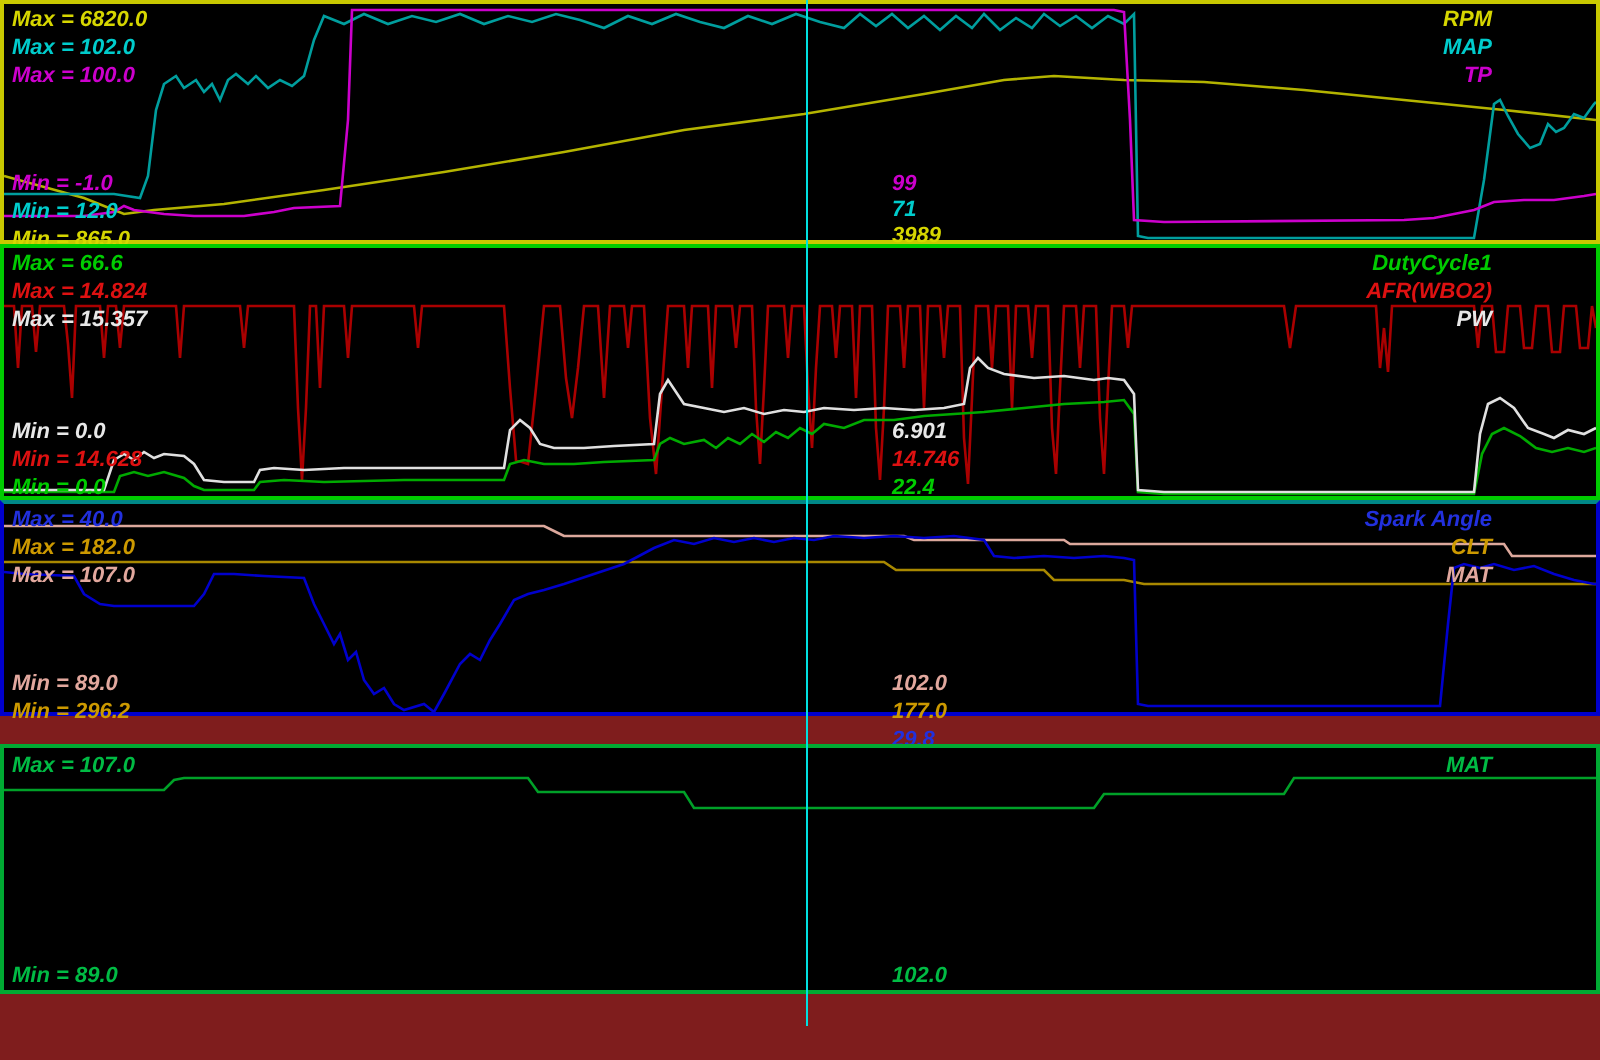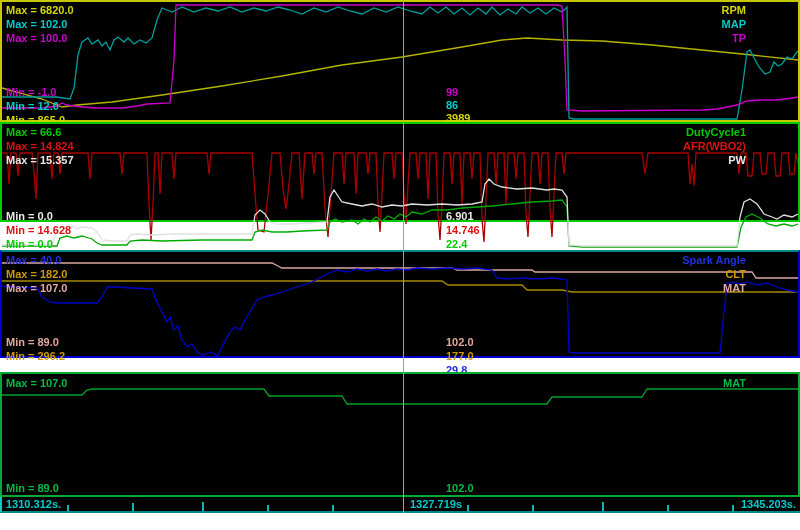--- a/index.html
+++ b/index.html
@@ -1,20 +1,20 @@
 <!DOCTYPE html>
 <html><head>
 <meta charset="utf-8">
 <style>
   html,body{margin:0;padding:0;background:#000;width:800px;height:530px;overflow:hidden;}
-  #app{position:relative;width:800px;height:530px;background:#ffffff;
-       font-family:"Liberation Sans",sans-serif;font-weight:bold;font-size:11px;line-height:12px;}
+  #app{position:relative;width:800px;height:530px;background:#7f1d1d;
+       font-family:"Liberation Sans",sans-serif;font-weight:bold;font-size:11px;line-height:12px;font-style:italic;}
   .panel{position:absolute;left:0;width:800px;box-sizing:border-box;background:#000;}
   #panel-1{top:0;height:122px;border:2px solid #c8c800;}
-  #panel-2{top:122px;height:100px;border:2px solid #00cc00;}
+  #panel-2{top:122px;height:128px;border:2px solid #00cc00;}
   #panel-3{top:250px;height:108px;border-top:2px solid #008888;border-left:2px solid #0000cc;border-right:2px solid #0000cc;border-bottom:2px solid #0000cc;}
   #panel-4{top:372px;height:125px;border:2px solid #00aa33;}
   .panel svg{position:absolute;left:0;top:0;}
   .lbl{position:absolute;left:4px;white-space:nowrap;}
   .legend{position:absolute;right:52px;text-align:right;white-space:nowrap;}
   .cursorval{position:absolute;left:408px;white-space:nowrap;padding-left:36px;}
   .c-yellow{color:#d6d600}.c-cyan{color:#00cccc}.c-magenta{color:#cc00cc}
   .c-green{color:#00cc00}.c-red{color:#dd1111}.c-white{color:#e8e8e8}
   .c-blue{color:#2230dd}.c-gold{color:#cc9900}.c-pink{color:#e2a89e}.c-green4{color:#00bb44}
   #cursor-line{position:absolute;left:403px;top:0;width:1px;height:513px;background:#00e0e0;z-index:5;}
@@ -41,21 +41,21 @@
     <div class="lbl c-yellow" style="top:2px">Max = 6820.0</div>
     <div class="lbl c-cyan" style="top:16px">Max = 102.0</div>
     <div class="lbl c-magenta" style="top:30px">Max = 100.0</div>
     <div class="lbl c-magenta" style="top:84px">Min = -1.0</div>
     <div class="lbl c-cyan" style="top:98px">Min = 12.0</div>
     <div class="lbl c-yellow" style="top:112px">Min = 865.0</div>
     <div class="legend c-yellow" style="top:2px">RPM</div>
     <div class="legend c-cyan" style="top:16px">MAP</div>
     <div class="legend c-magenta" style="top:30px">TP</div>
     <div class="cursorval c-magenta" style="top:84px">99</div>
-    <div class="cursorval c-cyan" style="top:97px">86</div>
+    <div class="cursorval c-cyan" style="top:97px">71</div>
     <div class="cursorval c-yellow" style="top:110px">3989</div>
   </div>
 
   <div class="panel" id="panel-2">
     <svg id="svg-p2" width="796" height="124">
         <polyline points="0,29 5,29 7,60 9,29 14,29 16,52 18,29 30,29 32,48 34,75 36,29 48,29 50,55 52,29 56,29 58,50 60,29 86,29 88,55 90,29 118,29 120,50 122,29 145,29 147,80 149,116 151,80 153,29 156,29 158,70 160,29 170,29 172,55 174,29 205,29 207,50 209,29 250,29 253,70 256,106 262,108 266,70 270,29 278,29 281,65 284,85 287,60 290,29 297,29 300,75 303,29 310,29 312,50 314,29 320,29 323,85 326,113 329,70 332,29 340,29 342,60 344,29 352,29 354,70 356,29 364,29 366,50 368,29 374,29 376,80 378,108 380,70 382,29 390,29 392,55 394,29 400,29 402,70 404,100 406,60 408,29 414,29 416,55 418,29 424,29 426,75 428,29 434,29 436,90 438,116 440,80 442,29 448,29 450,60 452,29 458,29 460,80 462,29 468,29 470,55 472,29 478,29 480,95 482,118 484,75 486,29 492,29 494,60 496,29 502,29 504,80 506,29 512,29 514,55 516,29 522,29 524,90 526,113 528,70 530,29 536,29 538,60 540,29 546,29 548,85 550,113 552,70 554,29 560,29 562,50 564,29 640,29 643,50 646,29 686,29 688,60 690,40 692,62 694,29 735,29 737,50 739,29 744,29 746,52 750,52 752,29 758,29 760,50 764,50 766,29 772,29 774,52 778,52 780,29 786,29 788,50 792,50 794,29 796,40" fill="none" stroke="#aa0000" stroke-width="1.3"></polyline>
         <polyline points="0,122 55,122 58,114 65,112 72,114 80,112 90,115 95,119 100,121 125,121 128,117 140,116 160,117 200,116 250,116 253,108 260,106 270,108 285,108 300,107 325,106 328,98 333,95 340,98 350,96 356,100 362,95 368,98 374,93 380,97 386,92 392,95 398,90 404,93 410,88 420,90 430,86 445,86 460,84 475,83 490,82 510,80 530,78 550,77 560,76 565,83 567,122 580,123 735,123 739,103 744,93 750,90 758,94 766,100 774,102 782,100 790,102 796,100" fill="none" stroke="#00aa00" stroke-width="1.3"></polyline>
         <polyline points="0,121 50,121 55,106 60,103 65,106 70,102 75,105 80,103 90,104 95,108 100,116 110,117 125,117 128,111 135,110 150,111 170,110 200,110 250,110 253,91 258,86 263,90 268,98 275,100 290,100 305,99 325,98 328,73 332,66 336,72 340,78 350,80 360,82 370,80 380,83 390,81 400,82 410,80 425,81 440,80 455,81 470,80 480,78 483,60 487,55 492,60 500,63 515,65 530,64 545,66 552,65 560,66 565,73 567,121 580,122 735,122 738,93 742,78 748,75 755,80 762,90 770,93 775,95 782,91 790,93 796,90" fill="none" stroke="#e0e0e0" stroke-width="1.3"></polyline>
       </svg>
     <div class="lbl c-green" style="top:2px">Max = 66.6</div>
@@ -97,29 +97,14 @@
         <polyline points="0,21 80,21 85,16 90,15 262,15 267,22 340,22 345,30 545,30 550,23 640,23 645,15 796,15" fill="none" stroke="#00a028" stroke-width="1.3"></polyline>
       </svg>
     <div class="lbl c-green4" style="top:3px">Max = 107.0</div>
     <div class="lbl c-green4" style="top:108px">Min = 89.0</div>
     <div class="legend c-green4" style="top:3px">MAT</div>
     <div class="cursorval c-green4" style="top:108px">102.0</div>
   </div>
 
   <div id="cursor-line"></div>
 
-  <div id="timeline">
-    <span class="tstart c-cyan">1310.312s.</span>
-    <span class="tcursor c-cyan">1327.719s</span>
-    <span class="tend c-cyan">1345.203s.</span>
-  <div class="tick" style="left: 65px; height: 6px;"></div>
-      <div class="tick" style="left: 130px; height: 8px;"></div>
-      <div class="tick" style="left: 200px; height: 9px;"></div>
-      <div class="tick" style="left: 265px; height: 6px;"></div>
-      <div class="tick" style="left: 330px; height: 6px;"></div>
-      <div class="tick" style="left: 465px; height: 6px;"></div>
-      <div class="tick" style="left: 530px; height: 6px;"></div>
-      <div class="tick" style="left: 600px; height: 9px;"></div>
-      <div class="tick" style="left: 665px; height: 6px;"></div>
-      <div class="tick" style="left: 730px; height: 6px;"></div>
-    </div>
 
 </div>
 
 </body></html>

